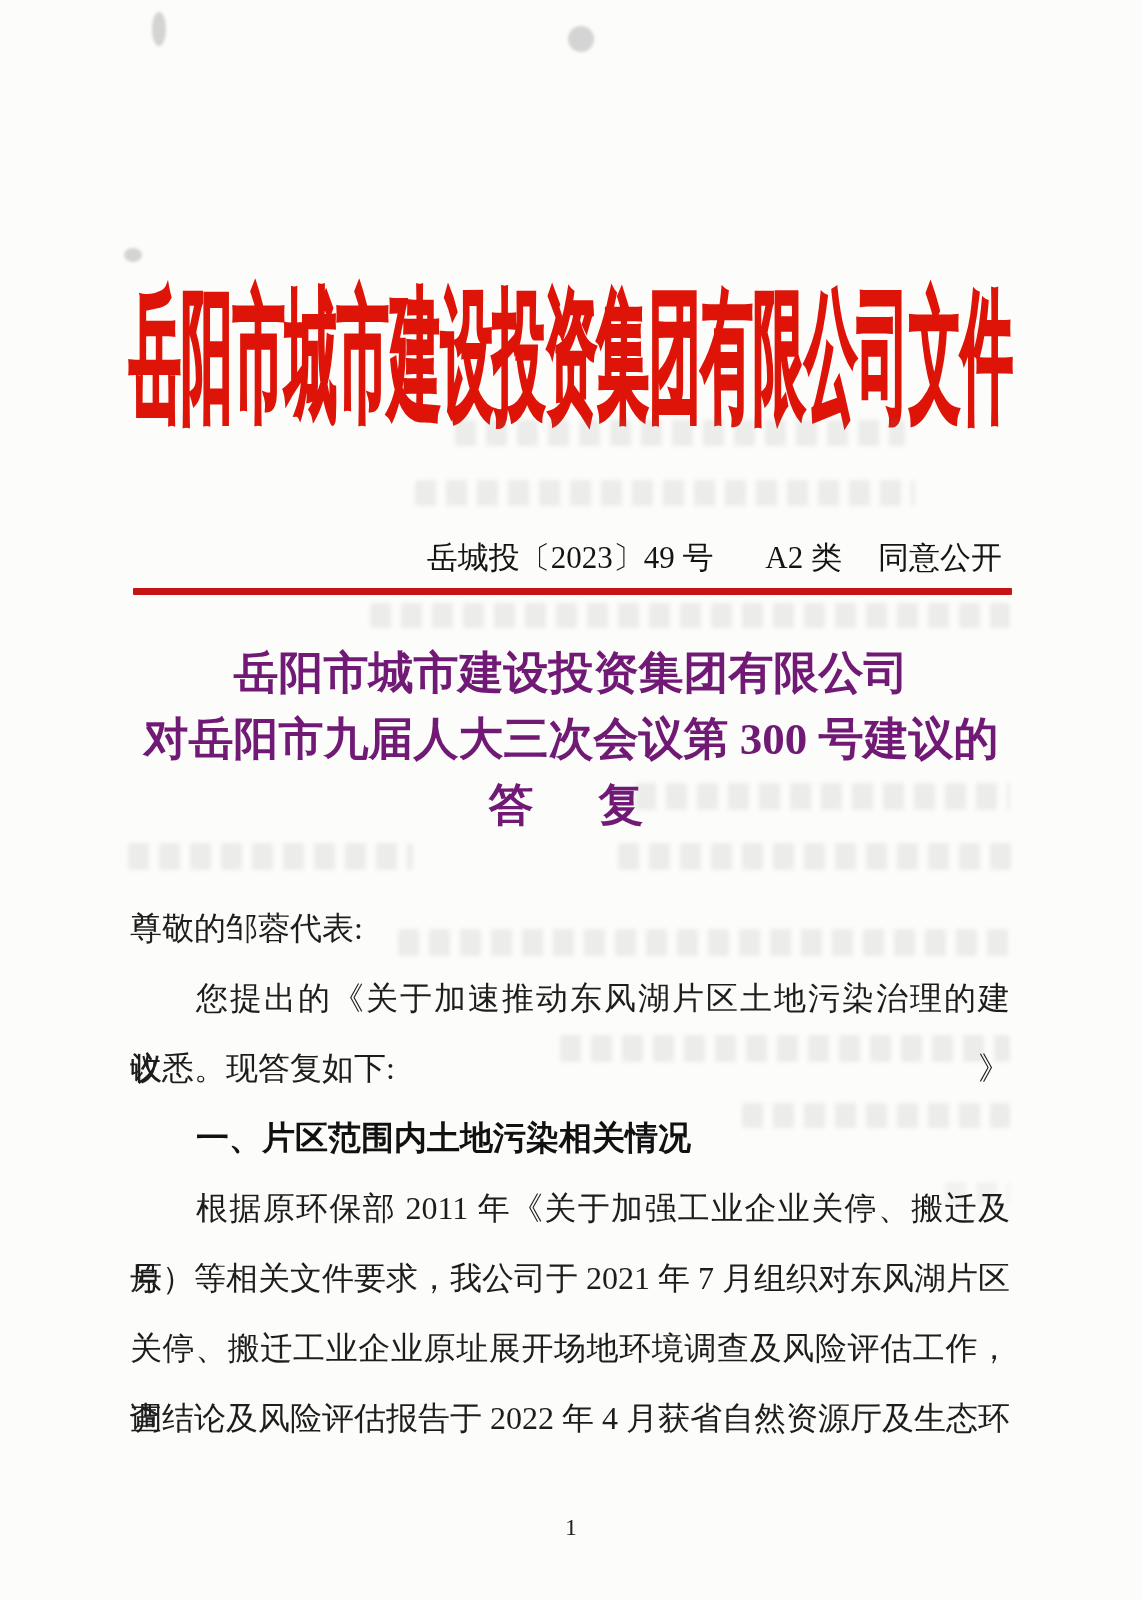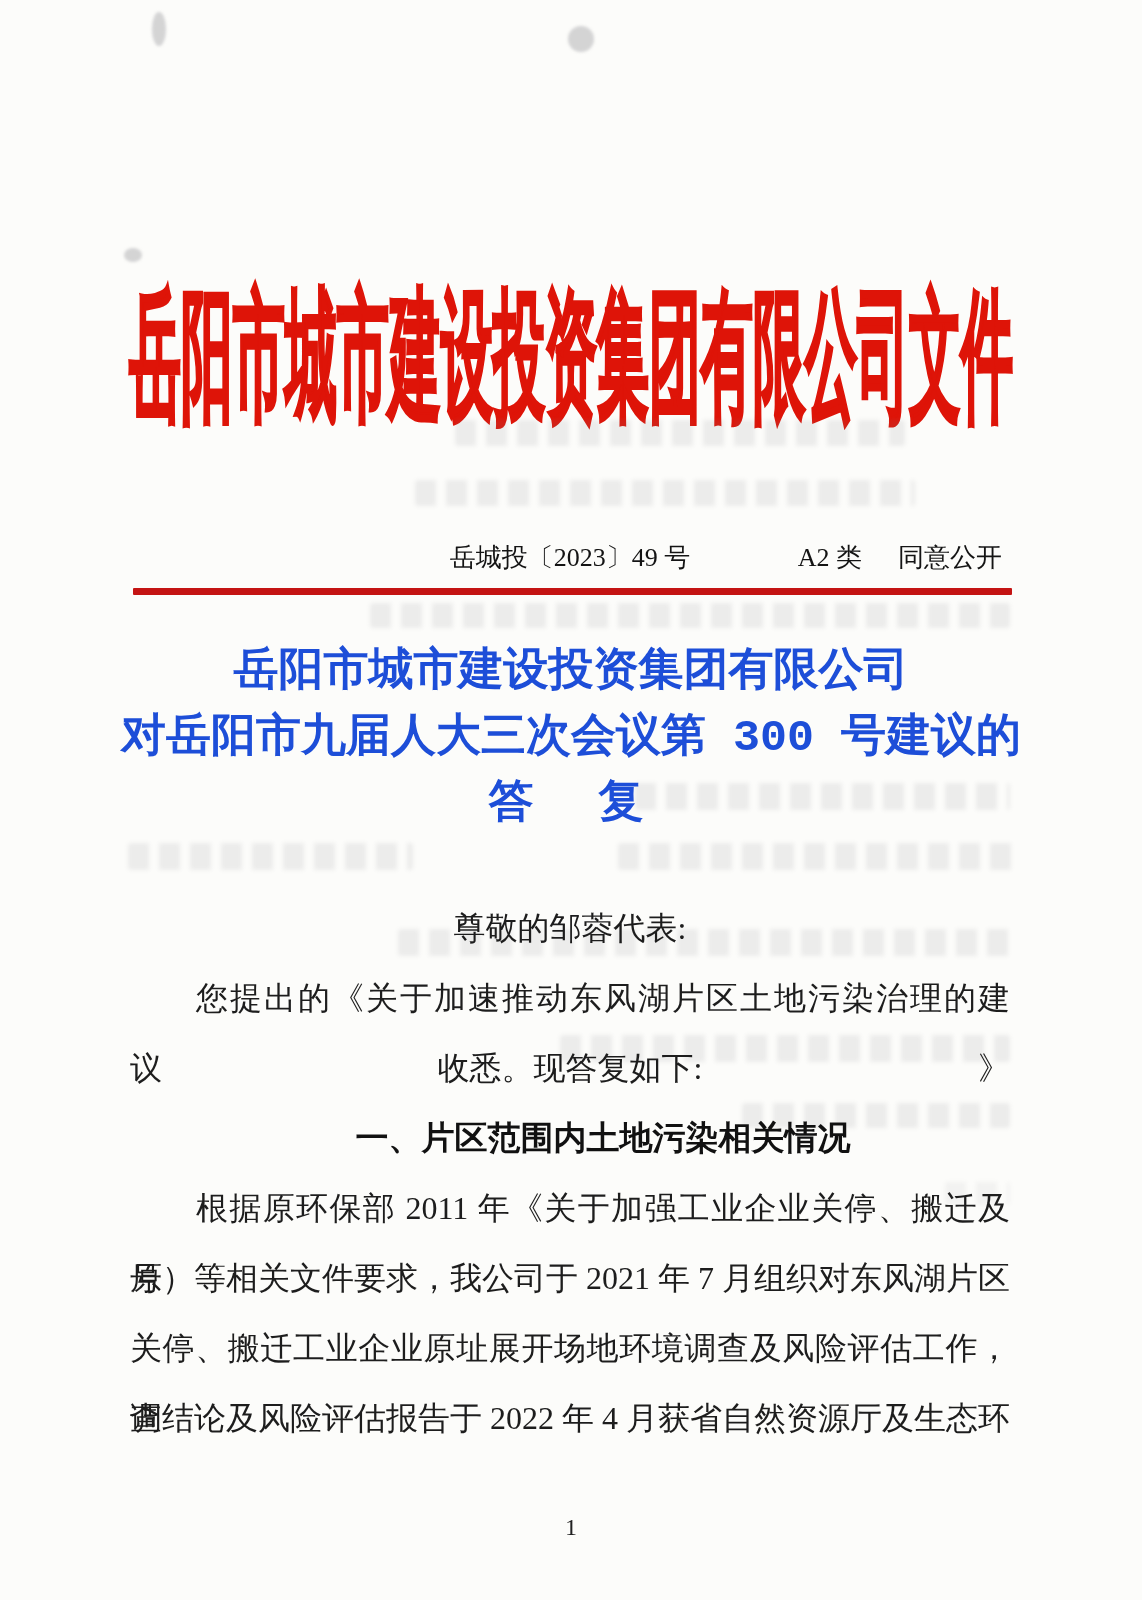--- a/index.html
+++ b/index.html
@@ -19,48 +19,48 @@
     transform-origin:top center;
     font-size:52px;line-height:53px;height:53px;
     font-weight:bold;color:#de1408;
     -webkit-text-stroke:1.3px #de1408;
     white-space:nowrap;letter-spacing:0;
   }
 
   
   .docinfo{
     position:absolute;top:537px;left:130px;right:132px;height:42px;
-    font-size:26px;line-height:42px;color:#141414;
+    font-size:31px;line-height:42px;color:#141414;
   }
   .docinfo .num{
     position:absolute;left:50%;transform:translateX(-50%);white-space:nowrap;
   }
   .docinfo .right{
     position:absolute;right:8px;top:0;display:flex;gap:36px;white-space:nowrap;
   }
 
   .divider{
     position:absolute;top:588px;left:133px;right:130px;height:7px;
     background:#c41413;border-radius:1px;
   }
 
   
   .title{
     position:absolute;top:640px;left:0;width:100%;
-    text-align:center;font-weight:bold;color:#1d4ed8;
-    font-size:45px;line-height:66px;font-family:Liberation Mono, monospace;
+    text-align:center;font-weight:bold;color:#701a75;
+    font-size:45px;line-height:66px;
   }
   .title .t3{letter-spacing:10px;}
 
   
   .bodytext{
     position:absolute;top:893px;left:130px;width:880px;
     font-size:32px;line-height:70px;color:#1d1d1d;
   }
-  .line{display:block;height:70px;overflow:visible;text-align:center;}
+  .line{display:block;height:70px;overflow:visible;}
   .indent{text-indent:66px;}
   .j{text-align:justify;text-align-last:justify;}
   .heading{
     font-family:"Liberation Sans","DejaVu Sans",sans-serif;
     font-weight:bold;font-size:33px;color:#111;
   }
 
   .pageno{
     position:absolute;top:1514px;left:0;width:1142px;
     text-align:center;font-size:24px;color:#222;

